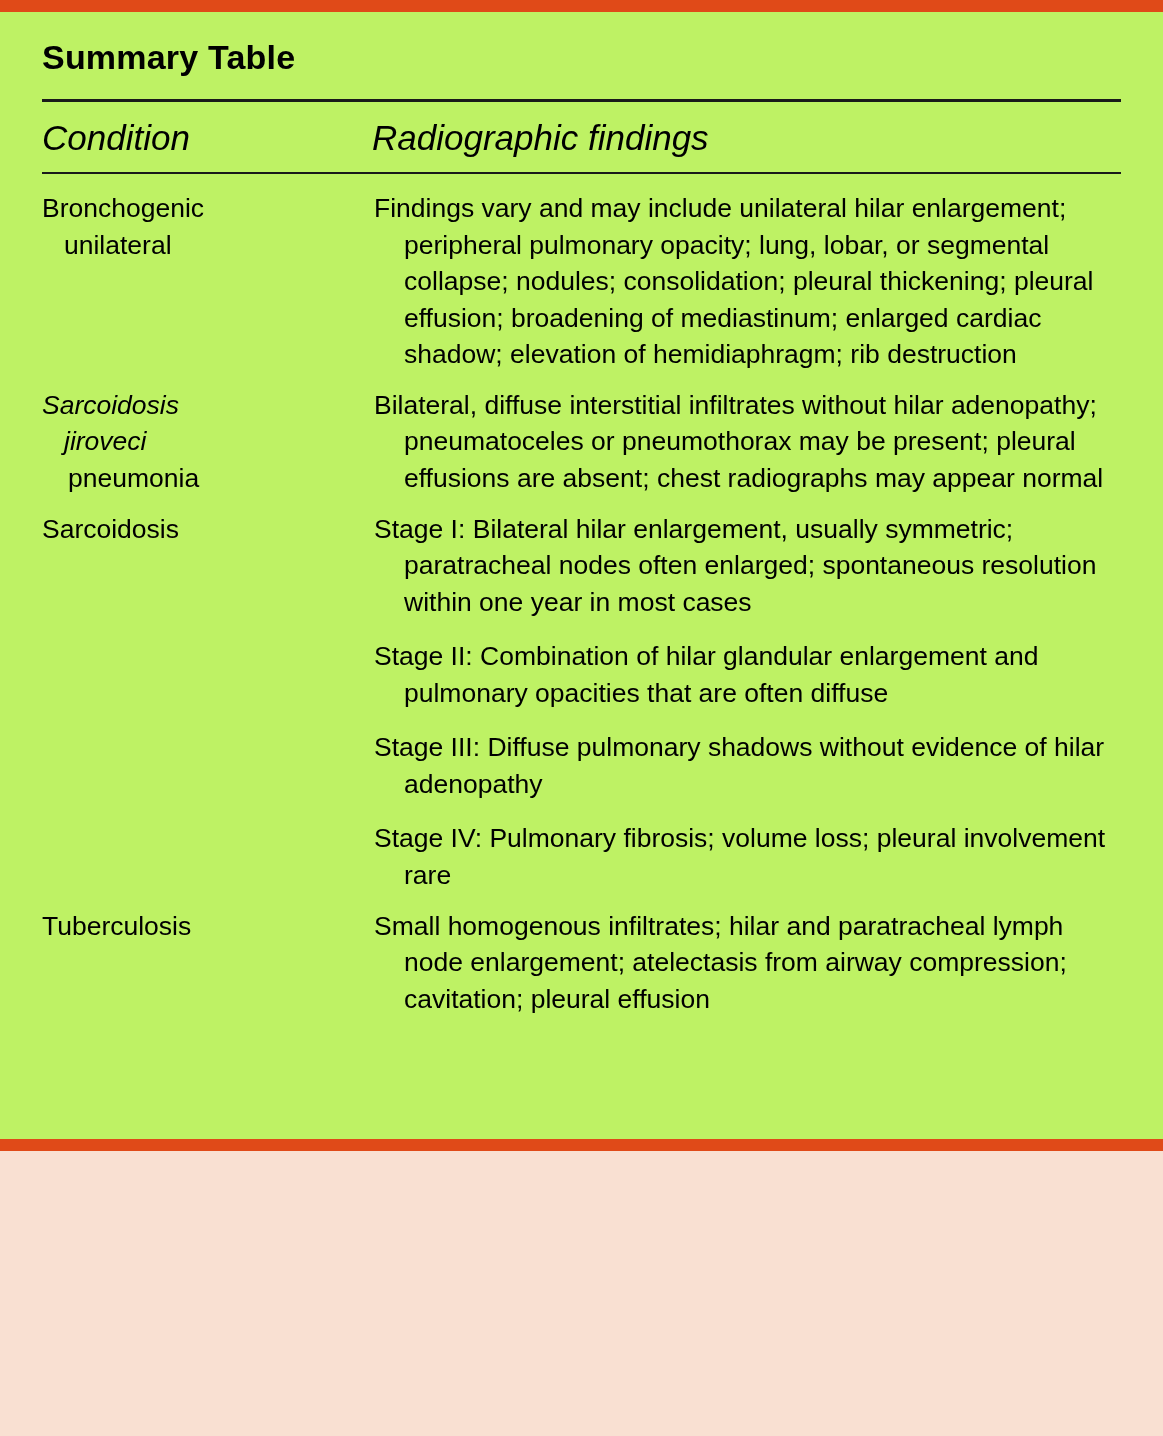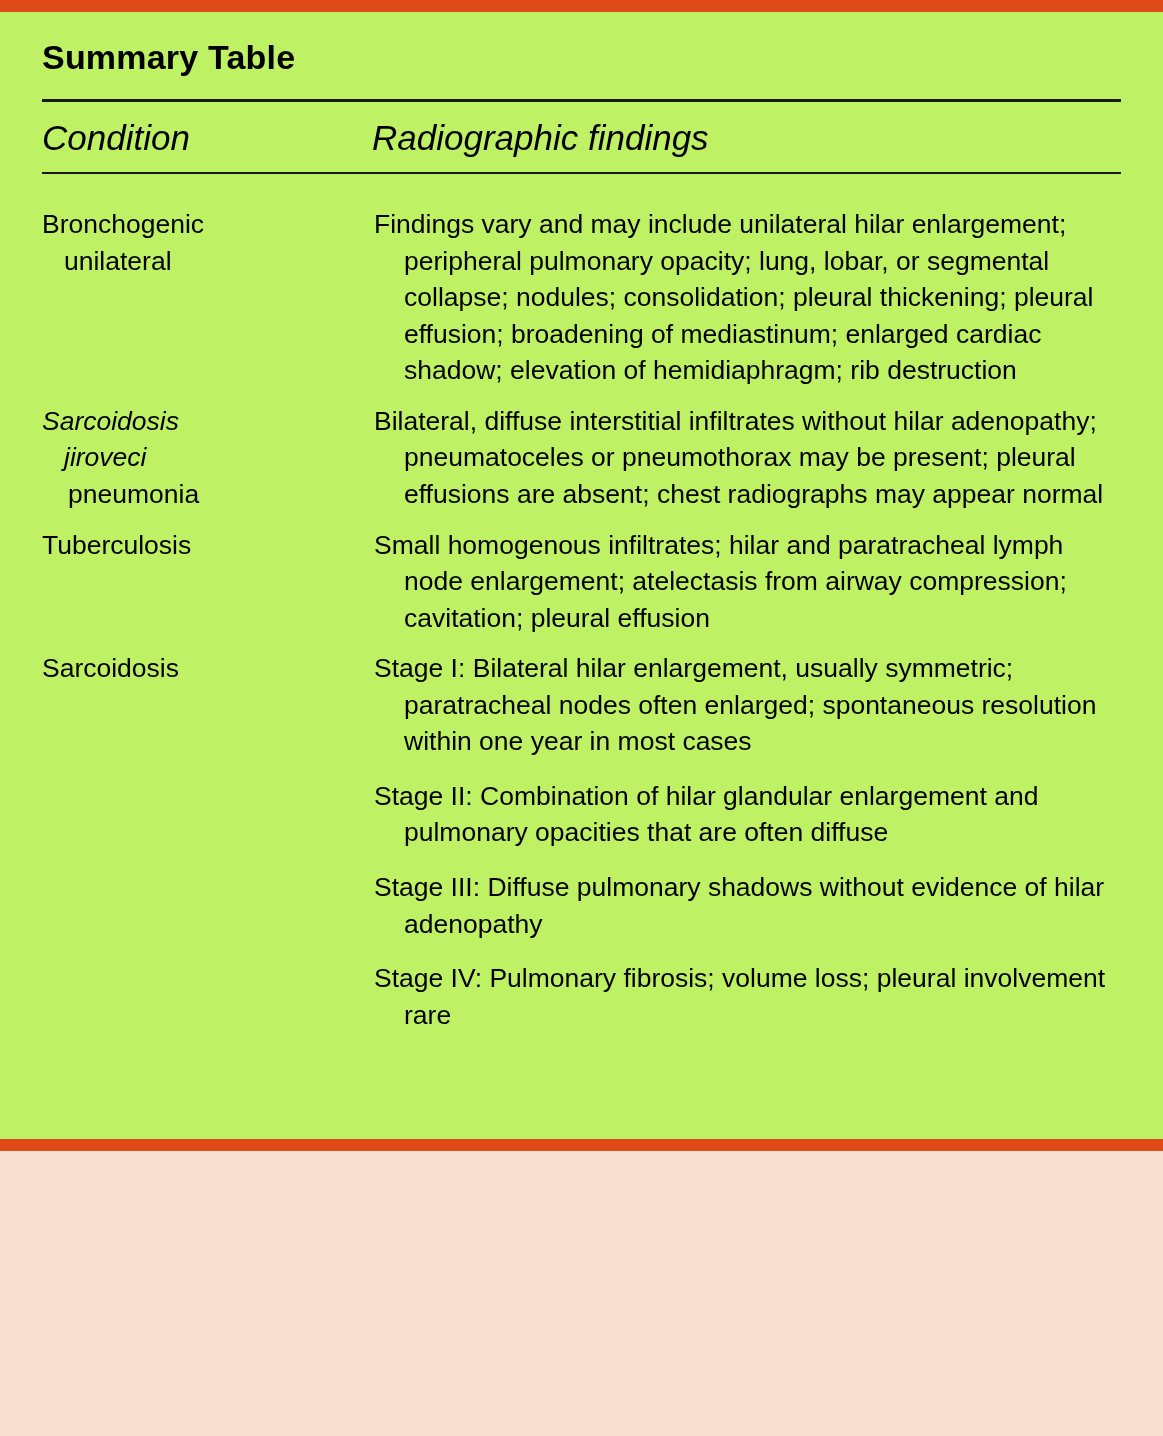--- a/index.html
+++ b/index.html
@@ -71,21 +71,21 @@
   .hang {
     padding-left: 30px;
     text-indent: -30px;
   }
   .hang + .hang {
     margin-top: 18px;
   }
   .italic {
     font-style: italic;
   }
-  .firstrow td { padding-top: 32px; }
+  .firstrow td { padding-top: 16px; }
 </style>
 </head>
 <body>
 
 <div class="page">
   <div class="inner">
 
     <div class="title">Summary Table</div>
 
     <div class="rule-thick"></div>
@@ -129,36 +129,36 @@
             <div class="italic" style="padding-left:22px">jiroveci</div>
             <div style="padding-left:26px">pneumonia</div>
           </td>
           <td class="find">
             <div class="hang">Bilateral, diffuse interstitial infiltrates without hilar adenopathy; pneumatoceles or pneumothorax may be present; pleural effusions are absent; chest radiographs may appear normal</div>
           </td>
         </tr>
 
         <tr>
           <td class="cond">
-            <div>Tuberculosis</div>
-          </td>
-          <td class="find">
-            <div class="hang">Small homogenous infiltrates; hilar and paratracheal lymph node enlargement; atelectasis from airway compression; cavitation; pleural effusion</div>
-          </td>
-        </tr>
-
-        <tr>
-          <td class="cond">
             <div>Sarcoidosis</div>
           </td>
           <td class="find">
             <div class="hang">Stage I: Bilateral hilar enlargement, usually symmetric; paratracheal nodes often enlarged; spontaneous resolution within one year in most cases</div>
             <div class="hang">Stage II: Combination of hilar glandular enlargement and pulmonary opacities that are often diffuse</div>
             <div class="hang">Stage III: Diffuse pulmonary shadows without evidence of hilar adenopathy</div>
             <div class="hang">Stage IV: Pulmonary fibrosis; volume loss; pleural involvement rare</div>
           </td>
         </tr>
 
+        <tr>
+          <td class="cond">
+            <div>Tuberculosis</div>
+          </td>
+          <td class="find">
+            <div class="hang">Small homogenous infiltrates; hilar and paratracheal lymph node enlargement; atelectasis from airway compression; cavitation; pleural effusion</div>
+          </td>
+        </tr>
+
       </tbody>
     </table>
 
   </div>
 </div>
 
 </body></html>

